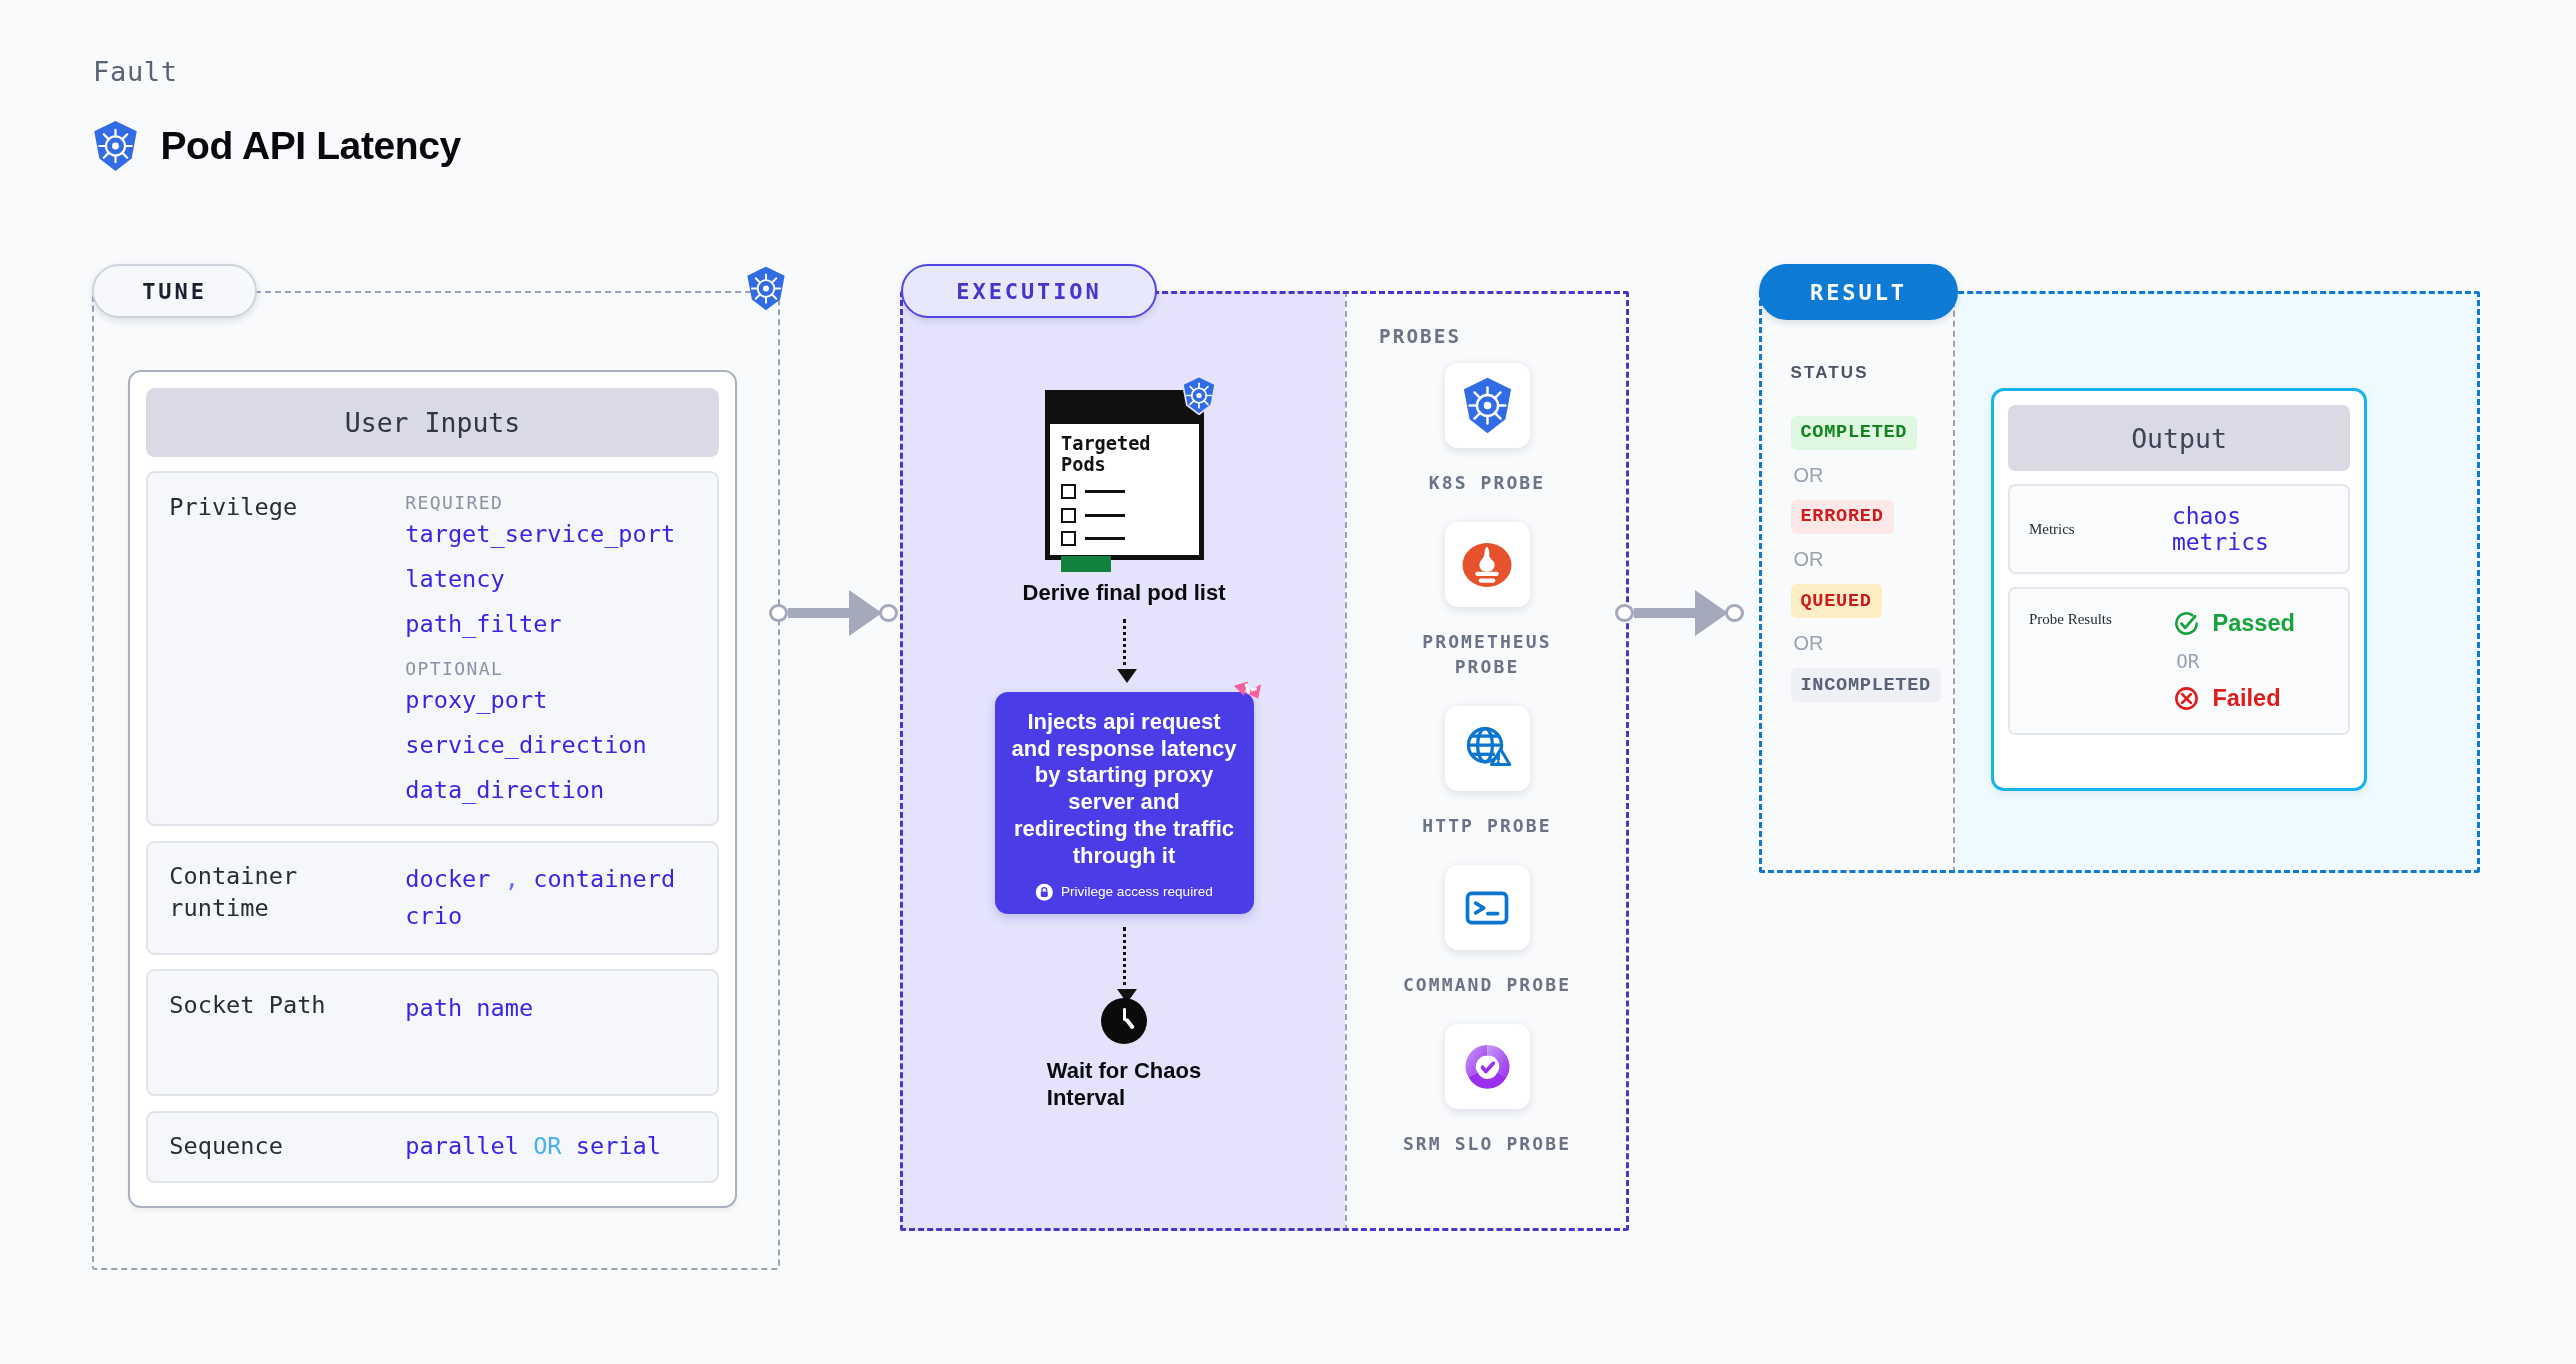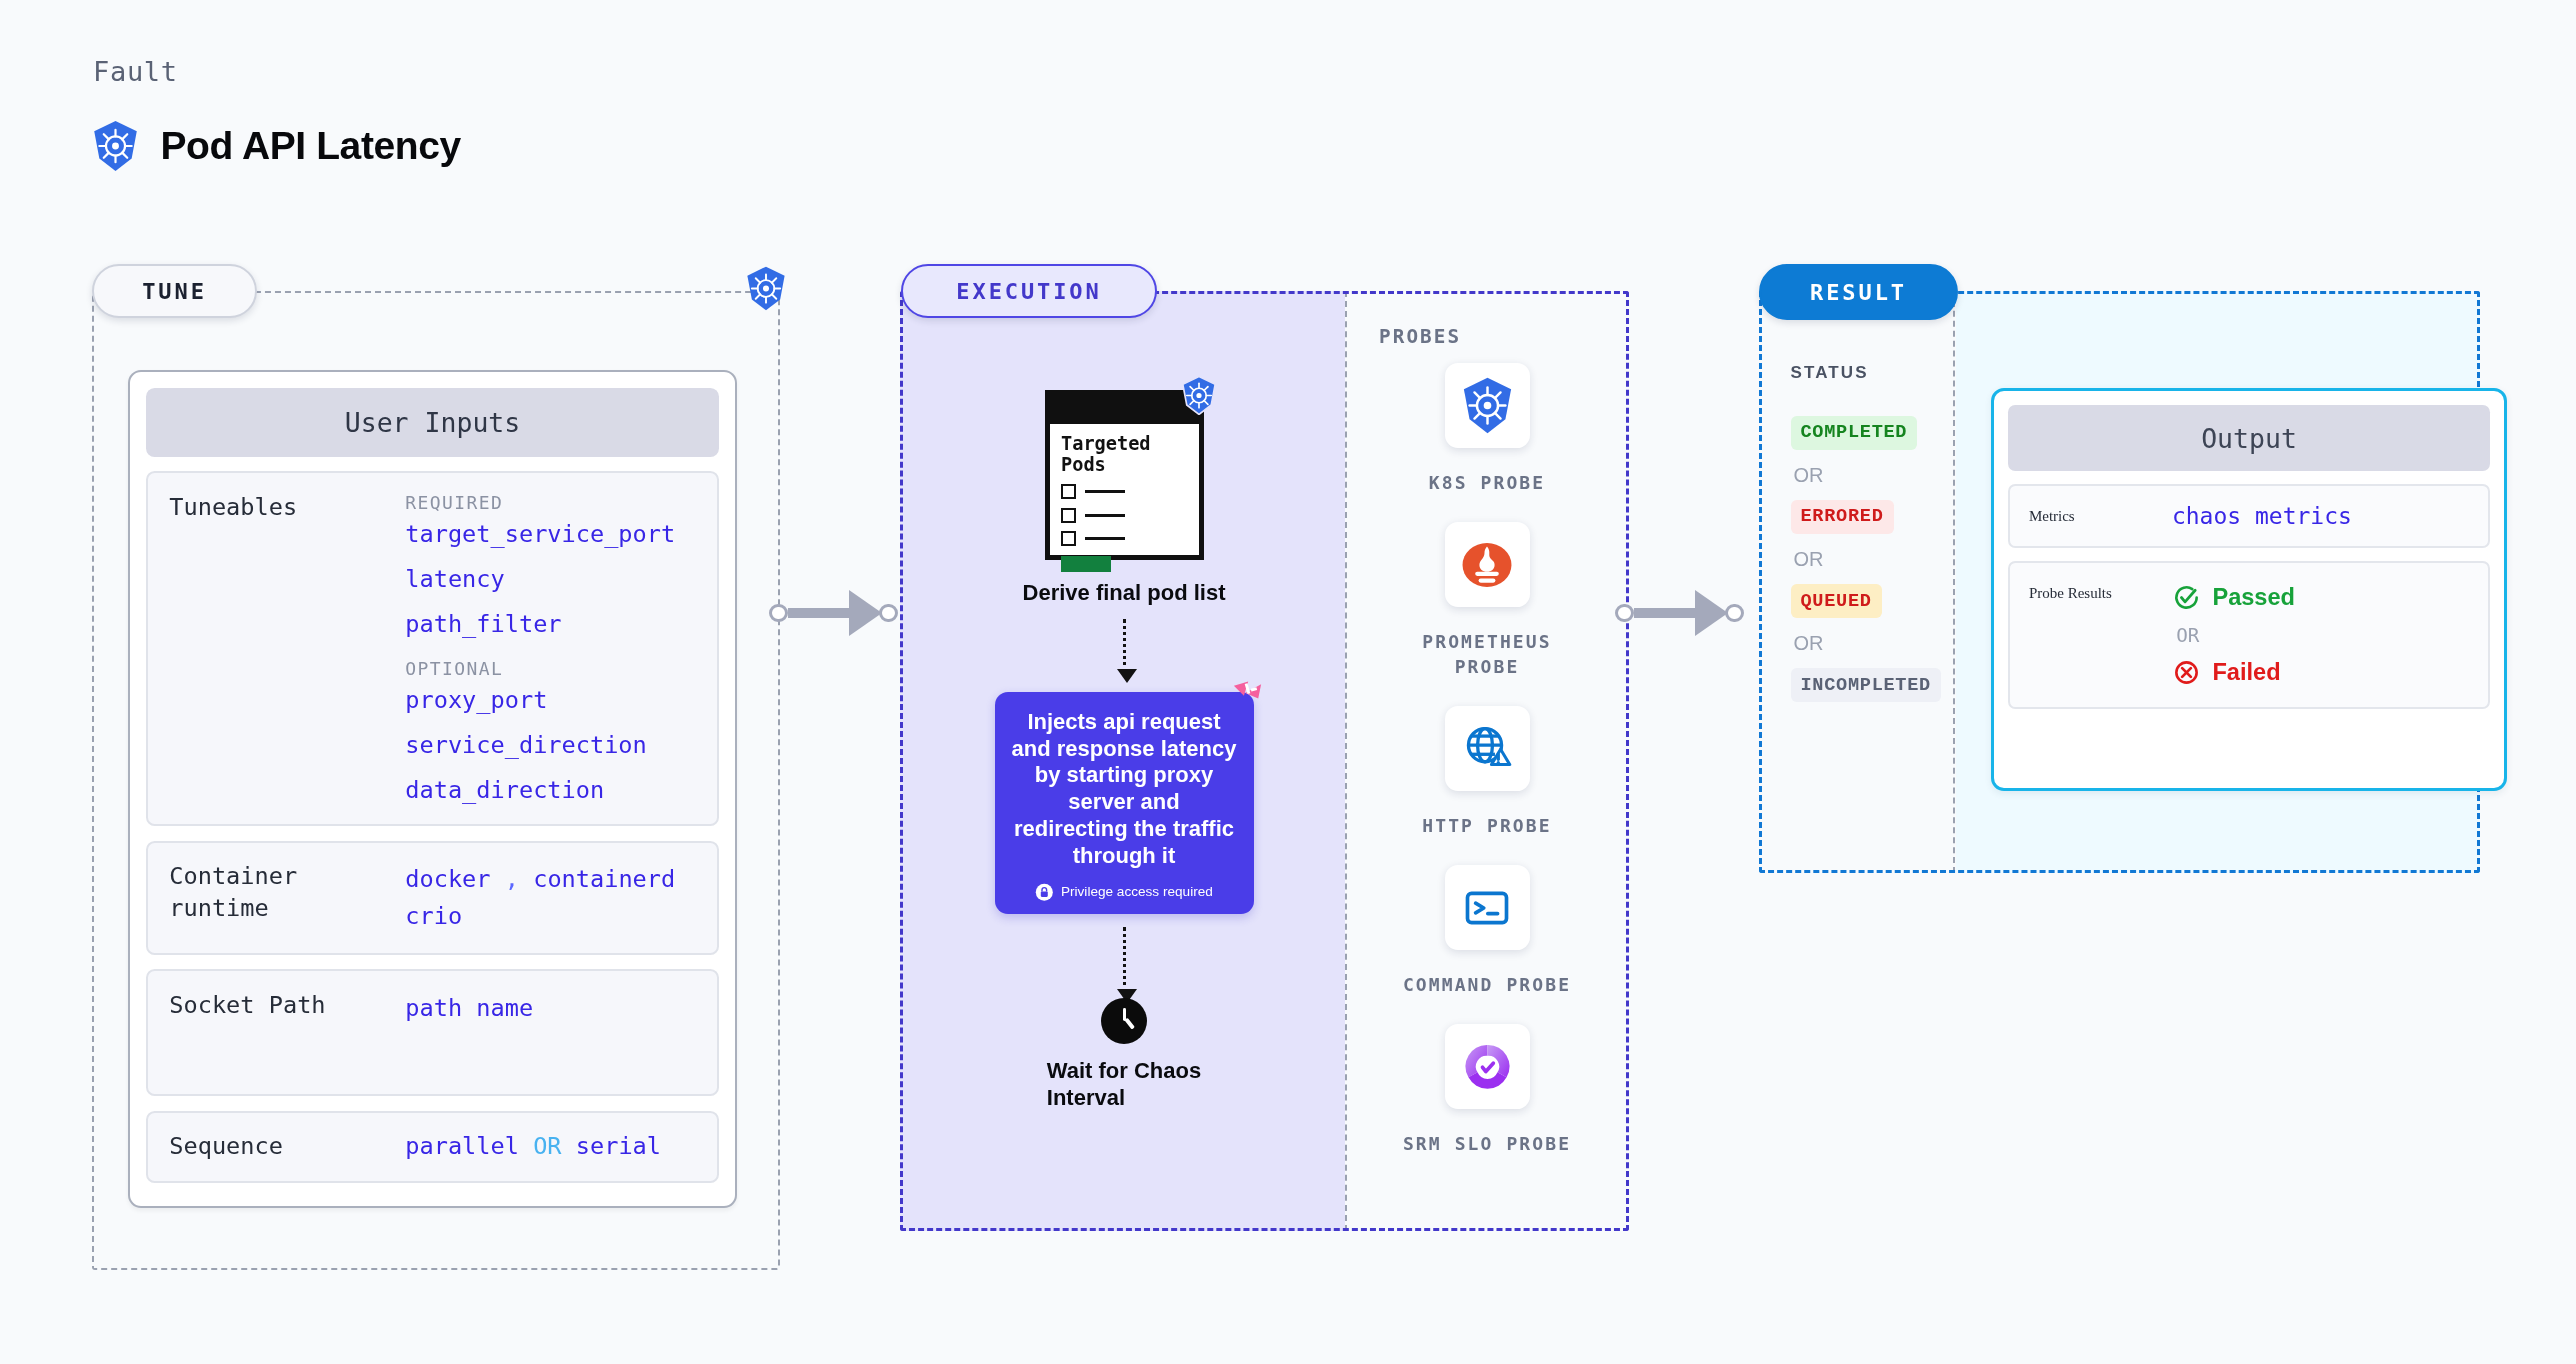--- a/index.html
+++ b/index.html
@@ -255,21 +255,21 @@
   .b-errored   { background: #fde8e8; color: #cf1b1b; text-align: center; }
   .b-queued    { background: #fdeec4; color: #cf1b1b; }
   .b-incomplete{ background: #eef0f6; color: #5a6275; }
   .or-text {
     font-family: "Liberation Sans", sans-serif;
     font-size: 20px; color: #9aa1b0; margin: 14.3px 0 13px 2.9px;
   }
 
   
   .out-card {
-    position: absolute; left: 1991px; top: 388px; width: 516px; height: 403px;
+    position: absolute; left: 1991px; top: 388px; width: 376px; height: 403px;
     background: #ffffff; border: 3.6px solid #18b4e9; border-radius: 13px;
     padding: 14.3px; box-shadow: 0 2.9px 7.2px rgba(20,60,90,.08);
   }
   .out-head {
     background: #d9dae6; border-radius: 7.2px; height: 66px;
     display: flex; align-items: center; justify-content: center;
     font-family: "DejaVu Sans Mono", monospace;
     font-size: 26.5px; color: #3d4455;
   }
   .out-block {
@@ -365,21 +365,21 @@
     <span class="bar" style="width:63px"></span>
     <span class="tri"></span>
     <span class="dot" style="margin-left:-2.9px"></span>
   </div>
 
   <div class="tune-card">
     <div class="card-head">User Inputs</div>
 
     <div class="tune-block">
       <div class="tune-row">
-        <div class="tune-label">Tuneables</div>
+        <div class="tune-label">Privilege</div>
         <div class="tune-vals">
           <div class="grp-title">REQUIRED</div>
           <div class="tunable">target_service_port</div>
           <div class="tunable">latency</div>
           <div class="tunable">path_filter</div>
           <div class="grp-title">OPTIONAL</div>
           <div class="tunable">proxy_port</div>
           <div class="tunable">service_direction</div>
           <div class="tunable">data_direction</div>
         </div>

